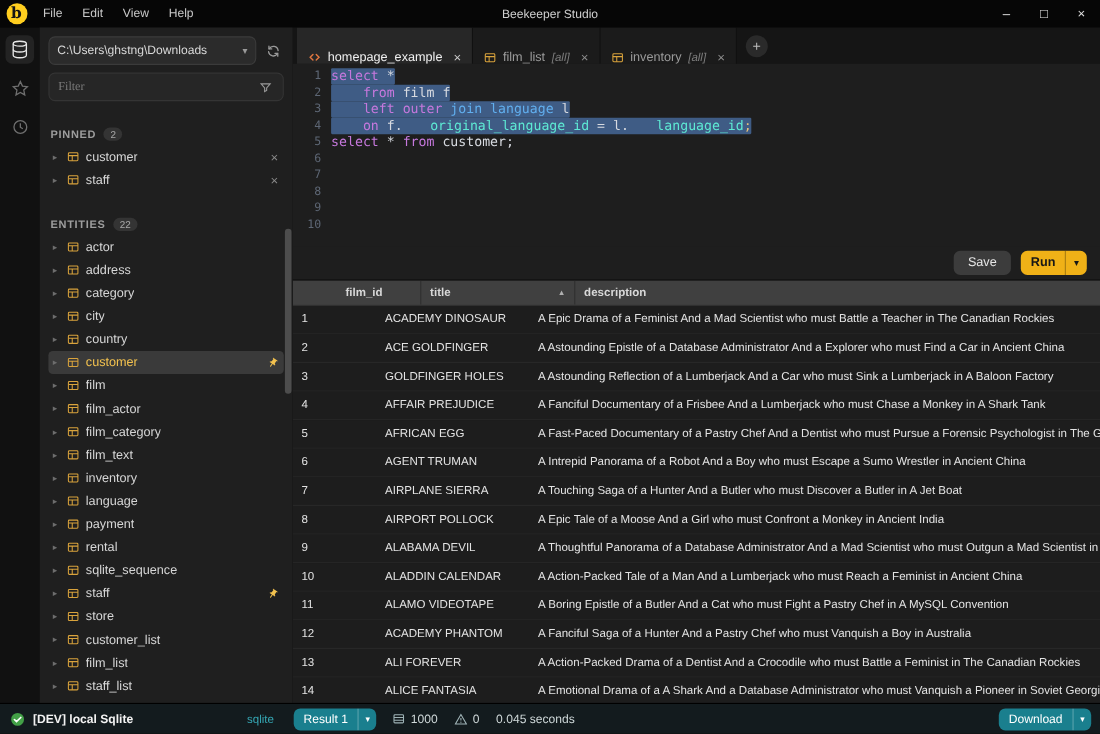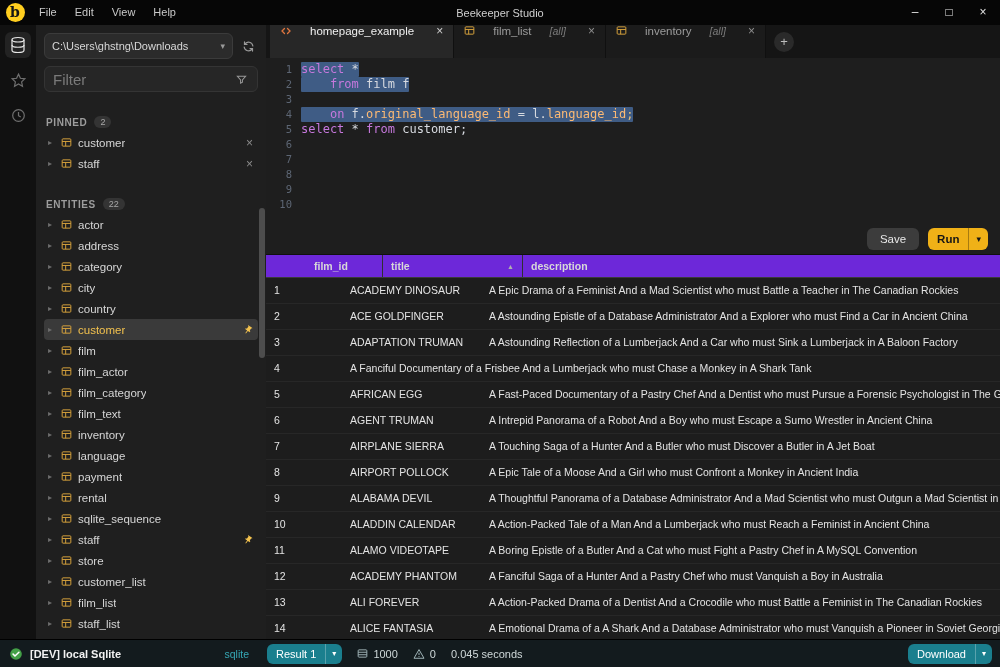--- a/index.html
+++ b/index.html
@@ -28,71 +28,71 @@
 
   .sidebar{flex:0 0 214px;background:#1f1f1f;padding:8px 8px 0 8px;position:relative;overflow:hidden;}
   .conn-row{display:flex;align-items:center;gap:5px;}
   .conn-select{flex:1;height:24px;background:#2b2b2b;border:1px solid #3b3b3b;border-radius:6px;
                display:flex;align-items:center;padding:0 7px;font-size:11px;color:#d8d8d8;min-width:0;}
   .conn-text{flex:1;white-space:nowrap;overflow:hidden;text-overflow:ellipsis;}
   .conn-caret{color:#9a9a9a;font-size:9px;margin-left:4px;}
   .icon-btn{width:20px;height:20px;display:flex;align-items:center;justify-content:center;color:#9a9a9a;}
   .filter-row{margin-top:7px;height:24px;background:#262626;border:1px solid #343434;border-radius:6px;
               display:flex;align-items:center;padding:0 6px;}
-  .filter-input{flex:1;background:transparent;border:none;outline:none;color:#d8d8d8;font-size:15px;
-                font-family:Liberation Sans, sans-serif;min-width:0;}
+  .filter-input{flex:1;background:transparent;border:none;outline:none;color:#d8d8d8;font-size:11px;
+                font-family:Liberation Serif, serif;min-width:0;}
   .filter-input::placeholder{color:#7a7a7a;}
   .sec-head{margin:24px 2px 4px 2px;display:flex;align-items:center;gap:7px;}
   .sec-label{font-size:10px;font-weight:bold;letter-spacing:.6px;color:#9d9d9d;}
   .sec-badge{background:#343434;color:#a8a8a8;border-radius:8px;font-size:9px;padding:1px 6px;}
   .s-item{height:21px;display:flex;align-items:center;gap:6px;padding:0 5px 0 4px;font-size:11.5px;color:#d6d6d6;border-radius:4px;}
   .s-item .chev{color:#6d6d6d;font-size:8px;width:7px;}
   .s-item .t-icon{color:#d9a33c;display:flex;align-items:center;}
   .s-item .s-label{white-space:nowrap;overflow:hidden;text-overflow:ellipsis;}
   .s-item .s-close{margin-left:auto;color:#8b8b8b;font-size:12px;line-height:1;}
   .s-item .s-pin{margin-left:auto;color:#f2c14e;display:flex;transform:rotate(35deg);}
   .s-item.active{background:#3a3a3a;}
   .s-item.active .s-label{color:#f2c14e;}
   .side-scrollbar{position:absolute;right:1px;top:183px;width:6px;height:150px;background:#4d4d4d;border-radius:3px;}
 
   
   .main{flex:1;display:flex;flex-direction:column;background:#1e1e1e;min-width:0;}
   .tabbar{flex:0 0 33px;background:#151515;display:flex;align-items:stretch;padding-left:4px;}
   .tab-list{display:flex;}
-  .tab{display:flex;align-items:flex-start;padding:0 10px;font-size:11.5px;color:#9b9b9b;background:#1b1b1b;
-       border-right:1px solid #101010;gap:18px;max-width:190px;}
+  .tab{display:flex;align-items:flex-end;padding:0 10px;font-size:11.5px;color:#9b9b9b;background:#1b1b1b;
+       border-right:1px solid #101010;gap:6px;max-width:190px;}
   .tab.active{background:#272727;color:#f0f0f0;}
   .tab-icon{display:flex;align-items:center;}
   .tab-icon.q{color:#e0763f;}
   .tab-icon.t{color:#d9a33c;}
   .tab-suffix{font-style:italic;color:#7d7d7d;font-size:10.5px;}
   .tab-close{color:#8f8f8f;font-size:12px;margin-left:4px;line-height:1;}
   .tab.active .tab-close{color:#cfcfcf;}
   .tab-add{width:20px;height:20px;border-radius:50%;background:#2a2a2a;color:#bdbdbd;font-size:13px;
            display:flex;align-items:center;justify-content:center;align-self:center;margin-left:8px;}
 
   .editor{flex:0 0 162px;background:#1e1e1e;padding-top:4px;font-family:"DejaVu Sans Mono",monospace;
           font-size:12px;overflow:hidden;}
   .ed-line{display:flex;height:15px;line-height:15px;}
   .ln{flex:0 0 26px;text-align:right;padding-right:9px;color:#5d6674;font-size:10.5px;}
   .code{white-space:pre;}
   .code.sel{background:#3f5c85;border-radius:1px;}
-  .tk-kw{color:#c678dd;} .tk-kw2{color:#61afef;} .tk-fld{color:#fdba74;}
+  .tk-kw{color:#c678dd;} .tk-kw2{color:#61afef;} .tk-fld{color:#5eead4;margin-left:25px;}
   .tk-sc{color:#e5c07b;} .tk-pl{color:#d7dae0;}
 
   .actionbar{flex:0 0 30px;display:flex;align-items:center;justify-content:flex-end;gap:9px;padding-right:12px;background:#1e1e1e;}
   .btn-save{background:#3c3c3c;color:#e8e8e8;border:none;border-radius:6px;font-size:11.5px;
             font-family:"Liberation Sans",sans-serif;padding:5px 13px;}
   .btn-run{background:#f0b117;color:#161616;border-radius:6px;display:flex;align-items:center;overflow:hidden;}
   .run-label{padding:5px 9px;font-size:11.5px;font-weight:bold;}
   .run-divider{width:1px;align-self:stretch;background:rgba(0,0,0,.3);}
   .run-caret{padding:5px 7px;font-size:9px;}
 
   .grid{flex:1;min-height:0;display:flex;flex-direction:column;overflow:hidden;border-top:1px solid #101010;}
-  .grid-header{flex:0 0 22px;background:#6d28d9;display:flex;border-bottom:1px solid #3a3a3a;overflow:hidden;padding-left:40px;}
+  .grid-header{flex:0 0 22px;background:#404040;display:flex;border-bottom:1px solid #3a3a3a;overflow:hidden;padding-left:40px;}
   .hcell{display:flex;align-items:center;padding:0 8px;font-size:10.5px;font-weight:bold;color:#d8d8d8;
          border-right:1px solid #303030;overflow:hidden;white-space:nowrap;}
   .sort-arrow{margin-left:auto;font-size:7px;color:#b0b0b0;padding-left:6px;}
   .grid-body{flex:1;overflow:hidden;background:#1c1c1c;}
   .grow{display:flex;height:25px;border-bottom:1px solid #272727;background:#1d1d1d;}
   .gcell{line-height:25px;padding:0 8px;font-size:10.5px;color:#e3e3e3;white-space:nowrap;overflow:hidden;}
   .gc-film_id{flex:0 0 60px;}
   .gc-title{flex:0 0 123px;}
   .gc-description{flex:0 0 557px;}
 
@@ -540,20 +540,21 @@
           <div class="ed-line">
             <span class="ln">1</span>
             <span class="code sel"><span class="tk-kw">select</span><span class="tk-pl"> *</span></span>
           </div>
           <div class="ed-line">
             <span class="ln">2</span>
             <span class="code sel"><span class="tk-pl">    </span><span class="tk-kw">from</span><span class="tk-pl"> film f</span></span>
           </div>
           <div class="ed-line">
             <span class="ln">3</span>
+            <span class="code sel"><span class="tk-pl">    </span><span class="tk-kw">left outer</span><span class="tk-pl"> </span><span class="tk-kw2">join</span><span class="tk-pl"> </span><span class="tk-kw2">language</span><span class="tk-pl"> l</span></span>
           </div>
           <div class="ed-line">
             <span class="ln">4</span>
             <span class="code sel"><span class="tk-pl">    </span><span class="tk-kw">on</span><span class="tk-pl"> f.</span><span class="tk-fld">original_language_id</span><span class="tk-pl"> = l.</span><span class="tk-fld">language_id</span><span class="tk-sc">;</span></span>
           </div>
           <div class="ed-line">
             <span class="ln">5</span>
             <span class="code"><span class="tk-kw">select</span><span class="tk-pl"> * </span><span class="tk-kw">from</span><span class="tk-pl"> customer;</span></span>
           </div>
           <div class="ed-line">
@@ -606,25 +607,26 @@
               <div class="gcell gc-title">ACADEMY DINOSAUR</div>
               <div class="gcell gc-description">A Epic Drama of a Feminist And a Mad Scientist who must Battle a Teacher in The Canadian Rockies</div>
             </div>
             <div class="grow">
               <div class="gcell gc-film_id">2</div>
               <div class="gcell gc-title">ACE GOLDFINGER</div>
               <div class="gcell gc-description">A Astounding Epistle of a Database Administrator And a Explorer who must Find a Car in Ancient China</div>
             </div>
             <div class="grow">
               <div class="gcell gc-film_id">3</div>
-              <div class="gcell gc-title">ADAPTATION TRUMAN</div>
+              <div class="gcell gc-title">GOLDFINGER HOLES</div>
               <div class="gcell gc-description">A Astounding Reflection of a Lumberjack And a Car who must Sink a Lumberjack in A Baloon Factory</div>
             </div>
             <div class="grow">
               <div class="gcell gc-film_id">4</div>
+              <div class="gcell gc-title">AFFAIR PREJUDICE</div>
               <div class="gcell gc-description">A Fanciful Documentary of a Frisbee And a Lumberjack who must Chase a Monkey in A Shark Tank</div>
             </div>
             <div class="grow">
               <div class="gcell gc-film_id">5</div>
               <div class="gcell gc-title">AFRICAN EGG</div>
               <div class="gcell gc-description">A Fast-Paced Documentary of a Pastry Chef And a Dentist who must Pursue a Forensic Psychologist in The Gulf of Mexico</div>
             </div>
             <div class="grow">
               <div class="gcell gc-film_id">6</div>
               <div class="gcell gc-title">AGENT TRUMAN</div>

